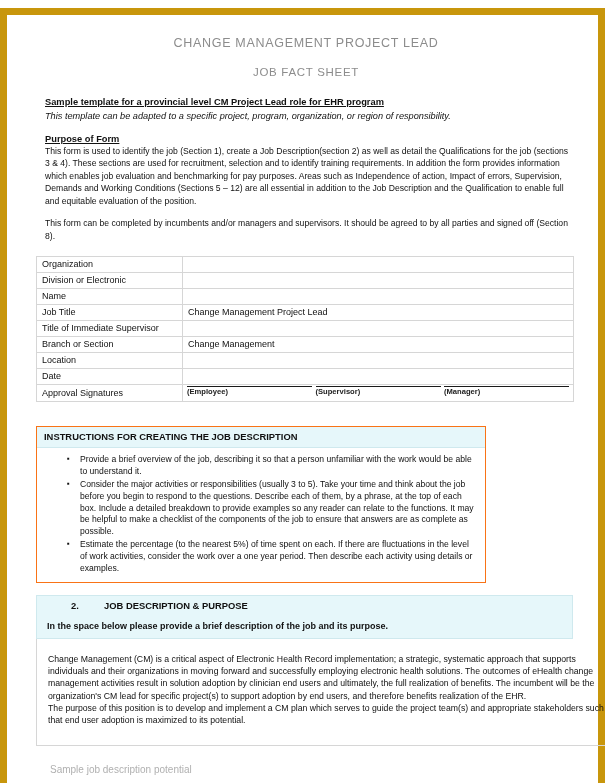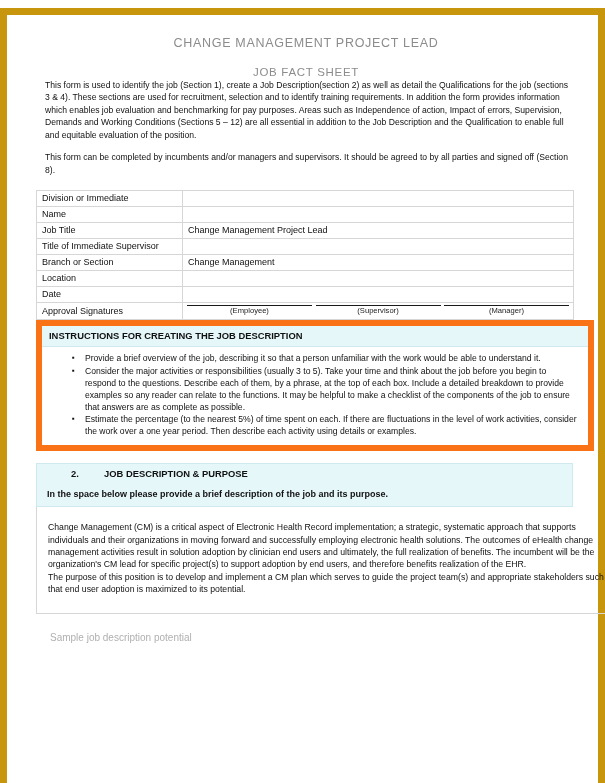--- a/index.html
+++ b/index.html
@@ -131,38 +131,38 @@
     padding-top: 3px !important;
   }
   .sig-row {
     display: flex;
     justify-content: space-between;
     align-items: flex-end;
     padding-bottom: 1px;
   }
   .sig-col {
     width: 125px;
-    text-align: center;
+    font-weight: bold;
   }
   .sig-line {
     border-bottom: 1px solid #1a1a1a;
     height: 1px;
     margin: 0 0 1px 0;
   }
   .sig-caption {
     font-size: 7.6px;
     color: #222;
     line-height: 1.1;
   }
 
   
   .instr-box {
-    margin-top: 0;
-    width: 558px;
-    border: 6px solid #f97316;
+    margin-top: 24px;
+    width: 450px;
+    border: 1px solid #f97316;
   }
   .instr-head {
     background: #e6f7fa;
     border-bottom: 1px solid #cfe9ee;
     font-weight: bold;
     font-size: 9.4px;
     color: #111;
     padding: 4px 6px 5px 7px;
   }
   ul.instr-list {
@@ -232,29 +232,38 @@
 </style>
 </head>
 <body>
 
 <div id="page-frame">
   <div id="page-inner">
 
     <div class="doc-title">CHANGE MANAGEMENT PROJECT LEAD</div>
     <div class="doc-subtitle">JOB FACT SHEET</div>
 
-
+    <div class="intro">
+      <div class="intro-head">Sample template for a provincial level CM Project Lead role for EHR program</div>
+      <div class="intro-italic">This template can be adapted to a specific project, program, organization, or region of responsibility.</div>
+    </div>
+
+    <div class="section-head">Purpose of Form</div>
     <div class="body-para">This form is used to identify the job (Section 1), create a Job Description(section 2) as well as detail the Qualifications for the job (sections 3 &amp; 4).   These sections are used for recruitment, selection and to identify training requirements.  In addition the form provides information which enables job evaluation and benchmarking for pay purposes. Areas such as Independence of action, Impact of errors, Supervision, Demands and Working Conditions (Sections 5 – 12) are all essential in addition to the Job Description and the Qualification to enable full and equitable evaluation of the position.</div>
     <div class="body-para spaced">This form can be completed by incumbents and/or managers and supervisors. It should be agreed to by all parties and signed off (Section 8).</div>
 
     <div class="tbl-wrap">
       <table class="fact">
         <tbody>
           <tr>
-            <td class="lbl">Division or Immediate</td>
+            <td class="lbl">Organization</td>
+            <td class="val"></td>
+          </tr>
+          <tr>
+            <td class="lbl">Division or Electronic</td>
             <td class="val"></td>
           </tr>
           <tr>
             <td class="lbl">Name</td>
             <td class="val"></td>
           </tr>
           <tr>
             <td class="lbl">Job Title</td>
             <td class="val">Change Management Project Lead</td>
           </tr>

